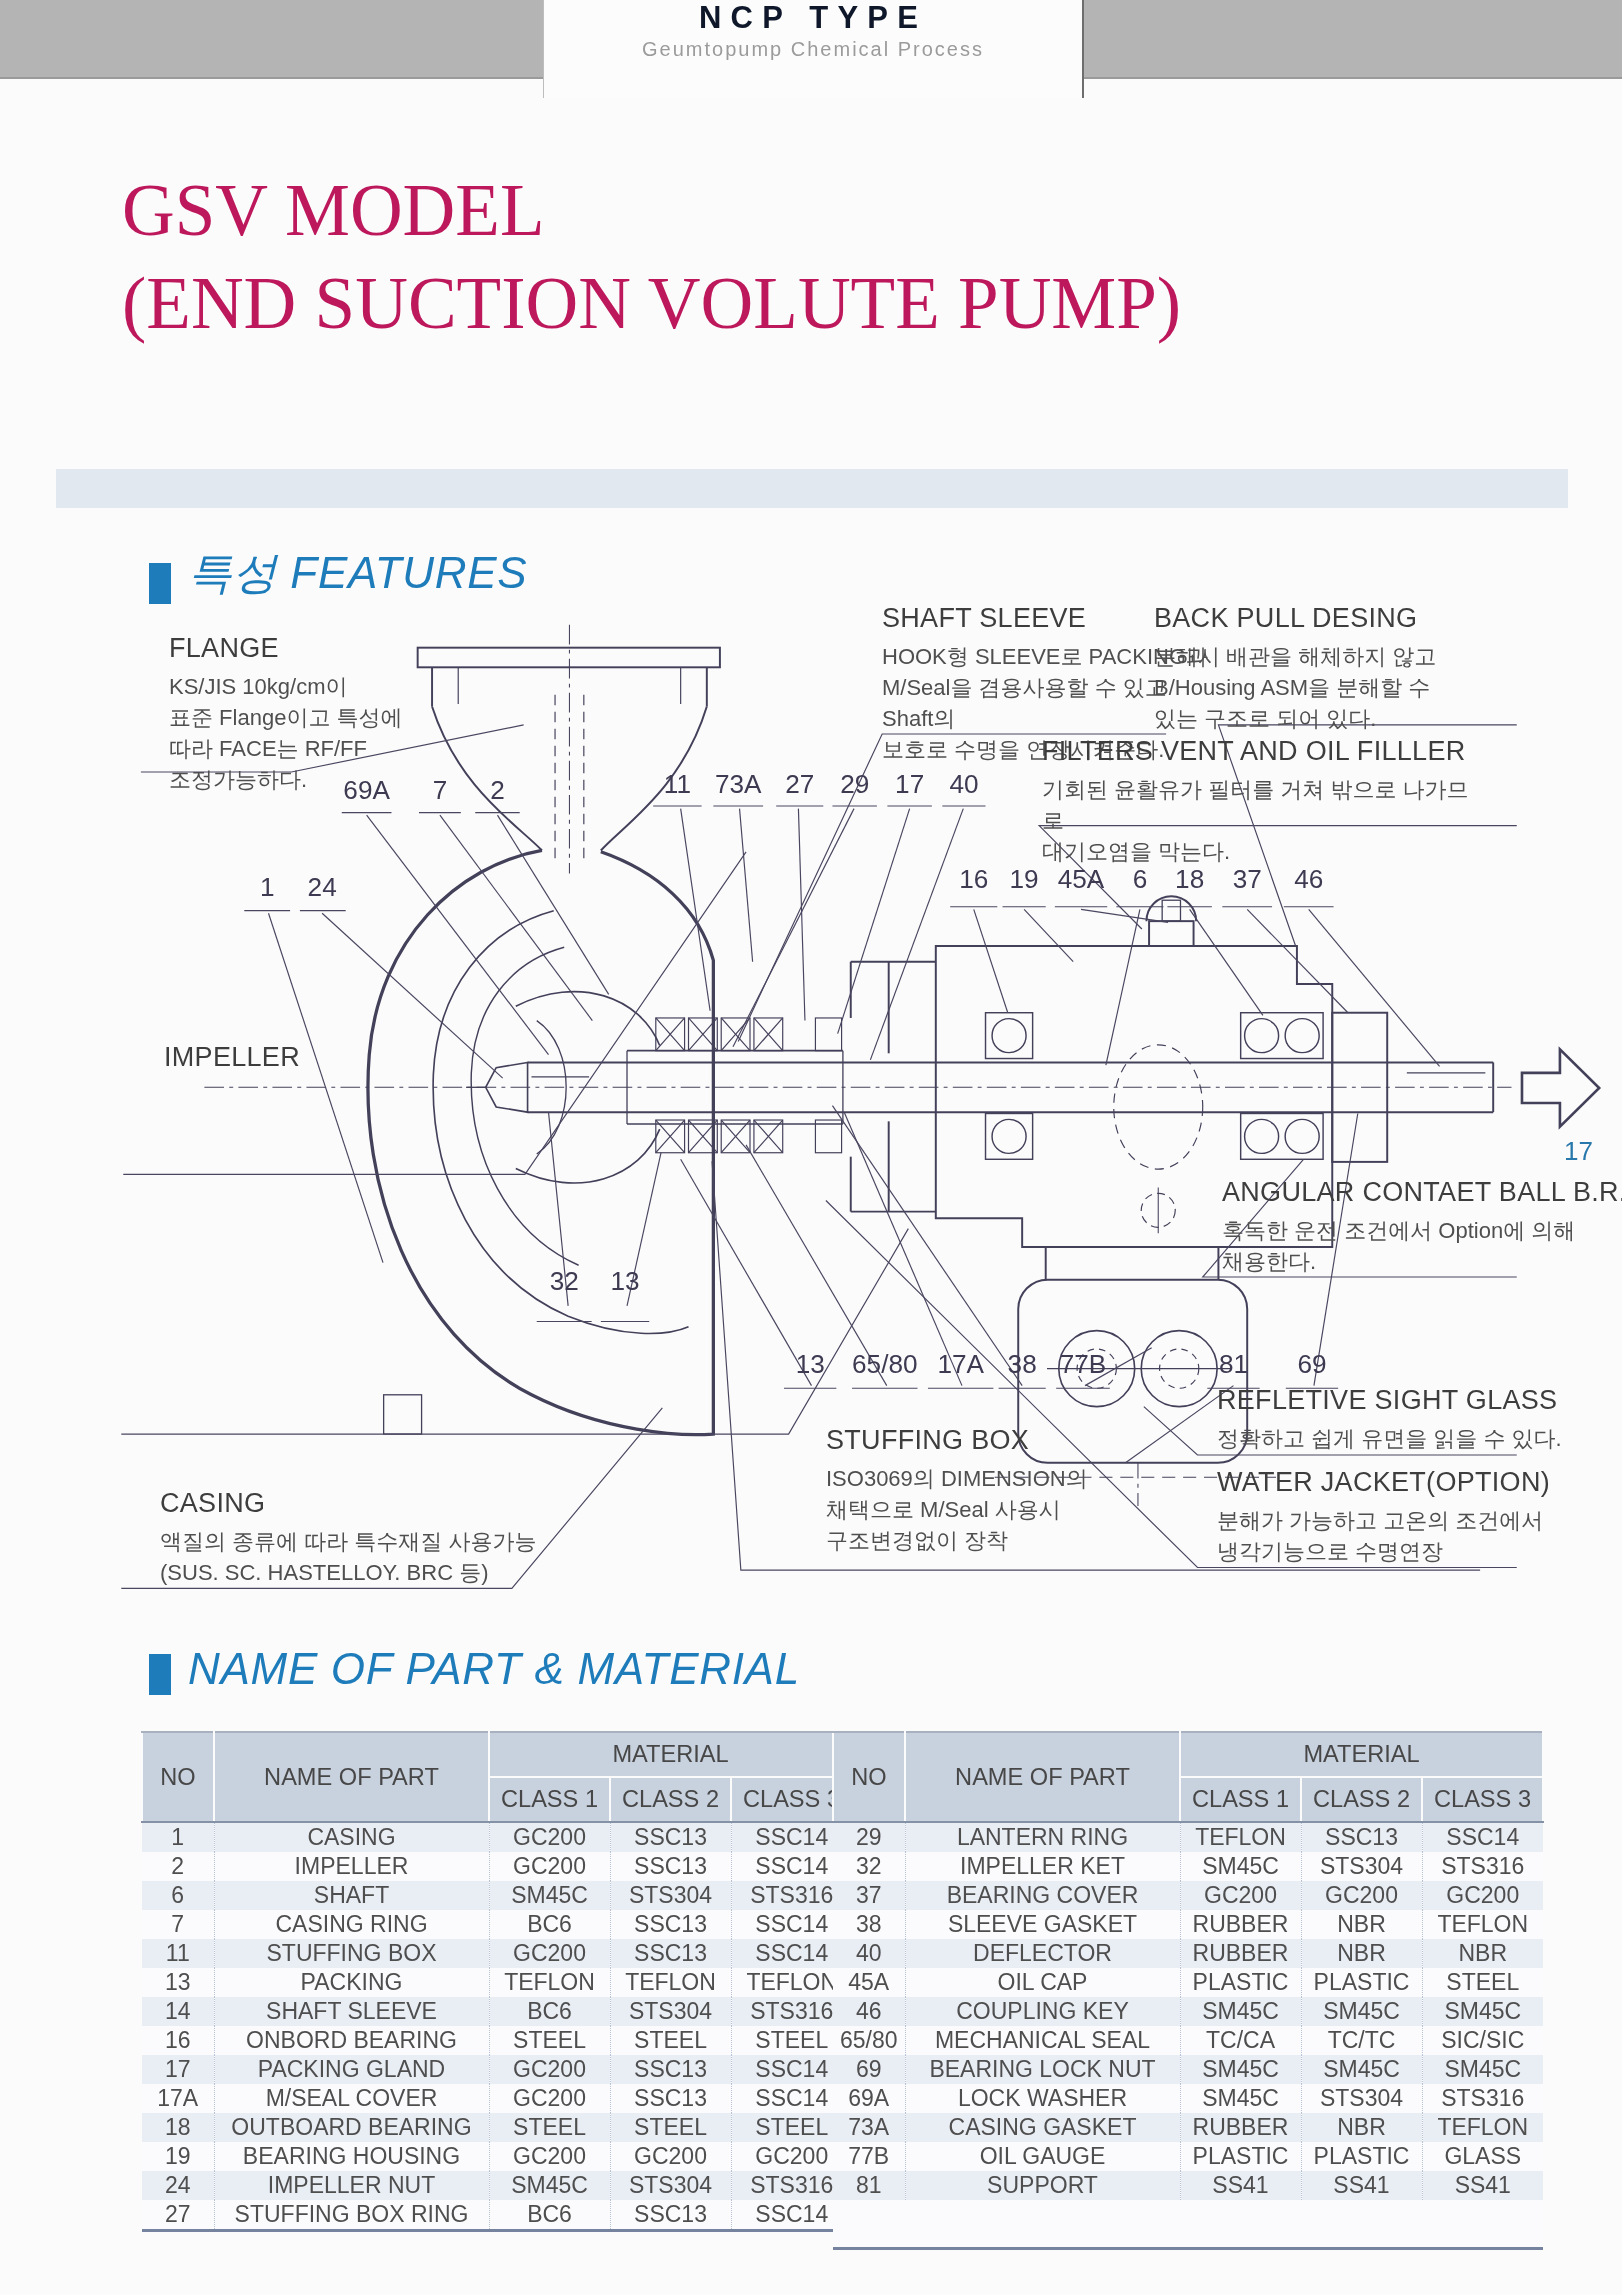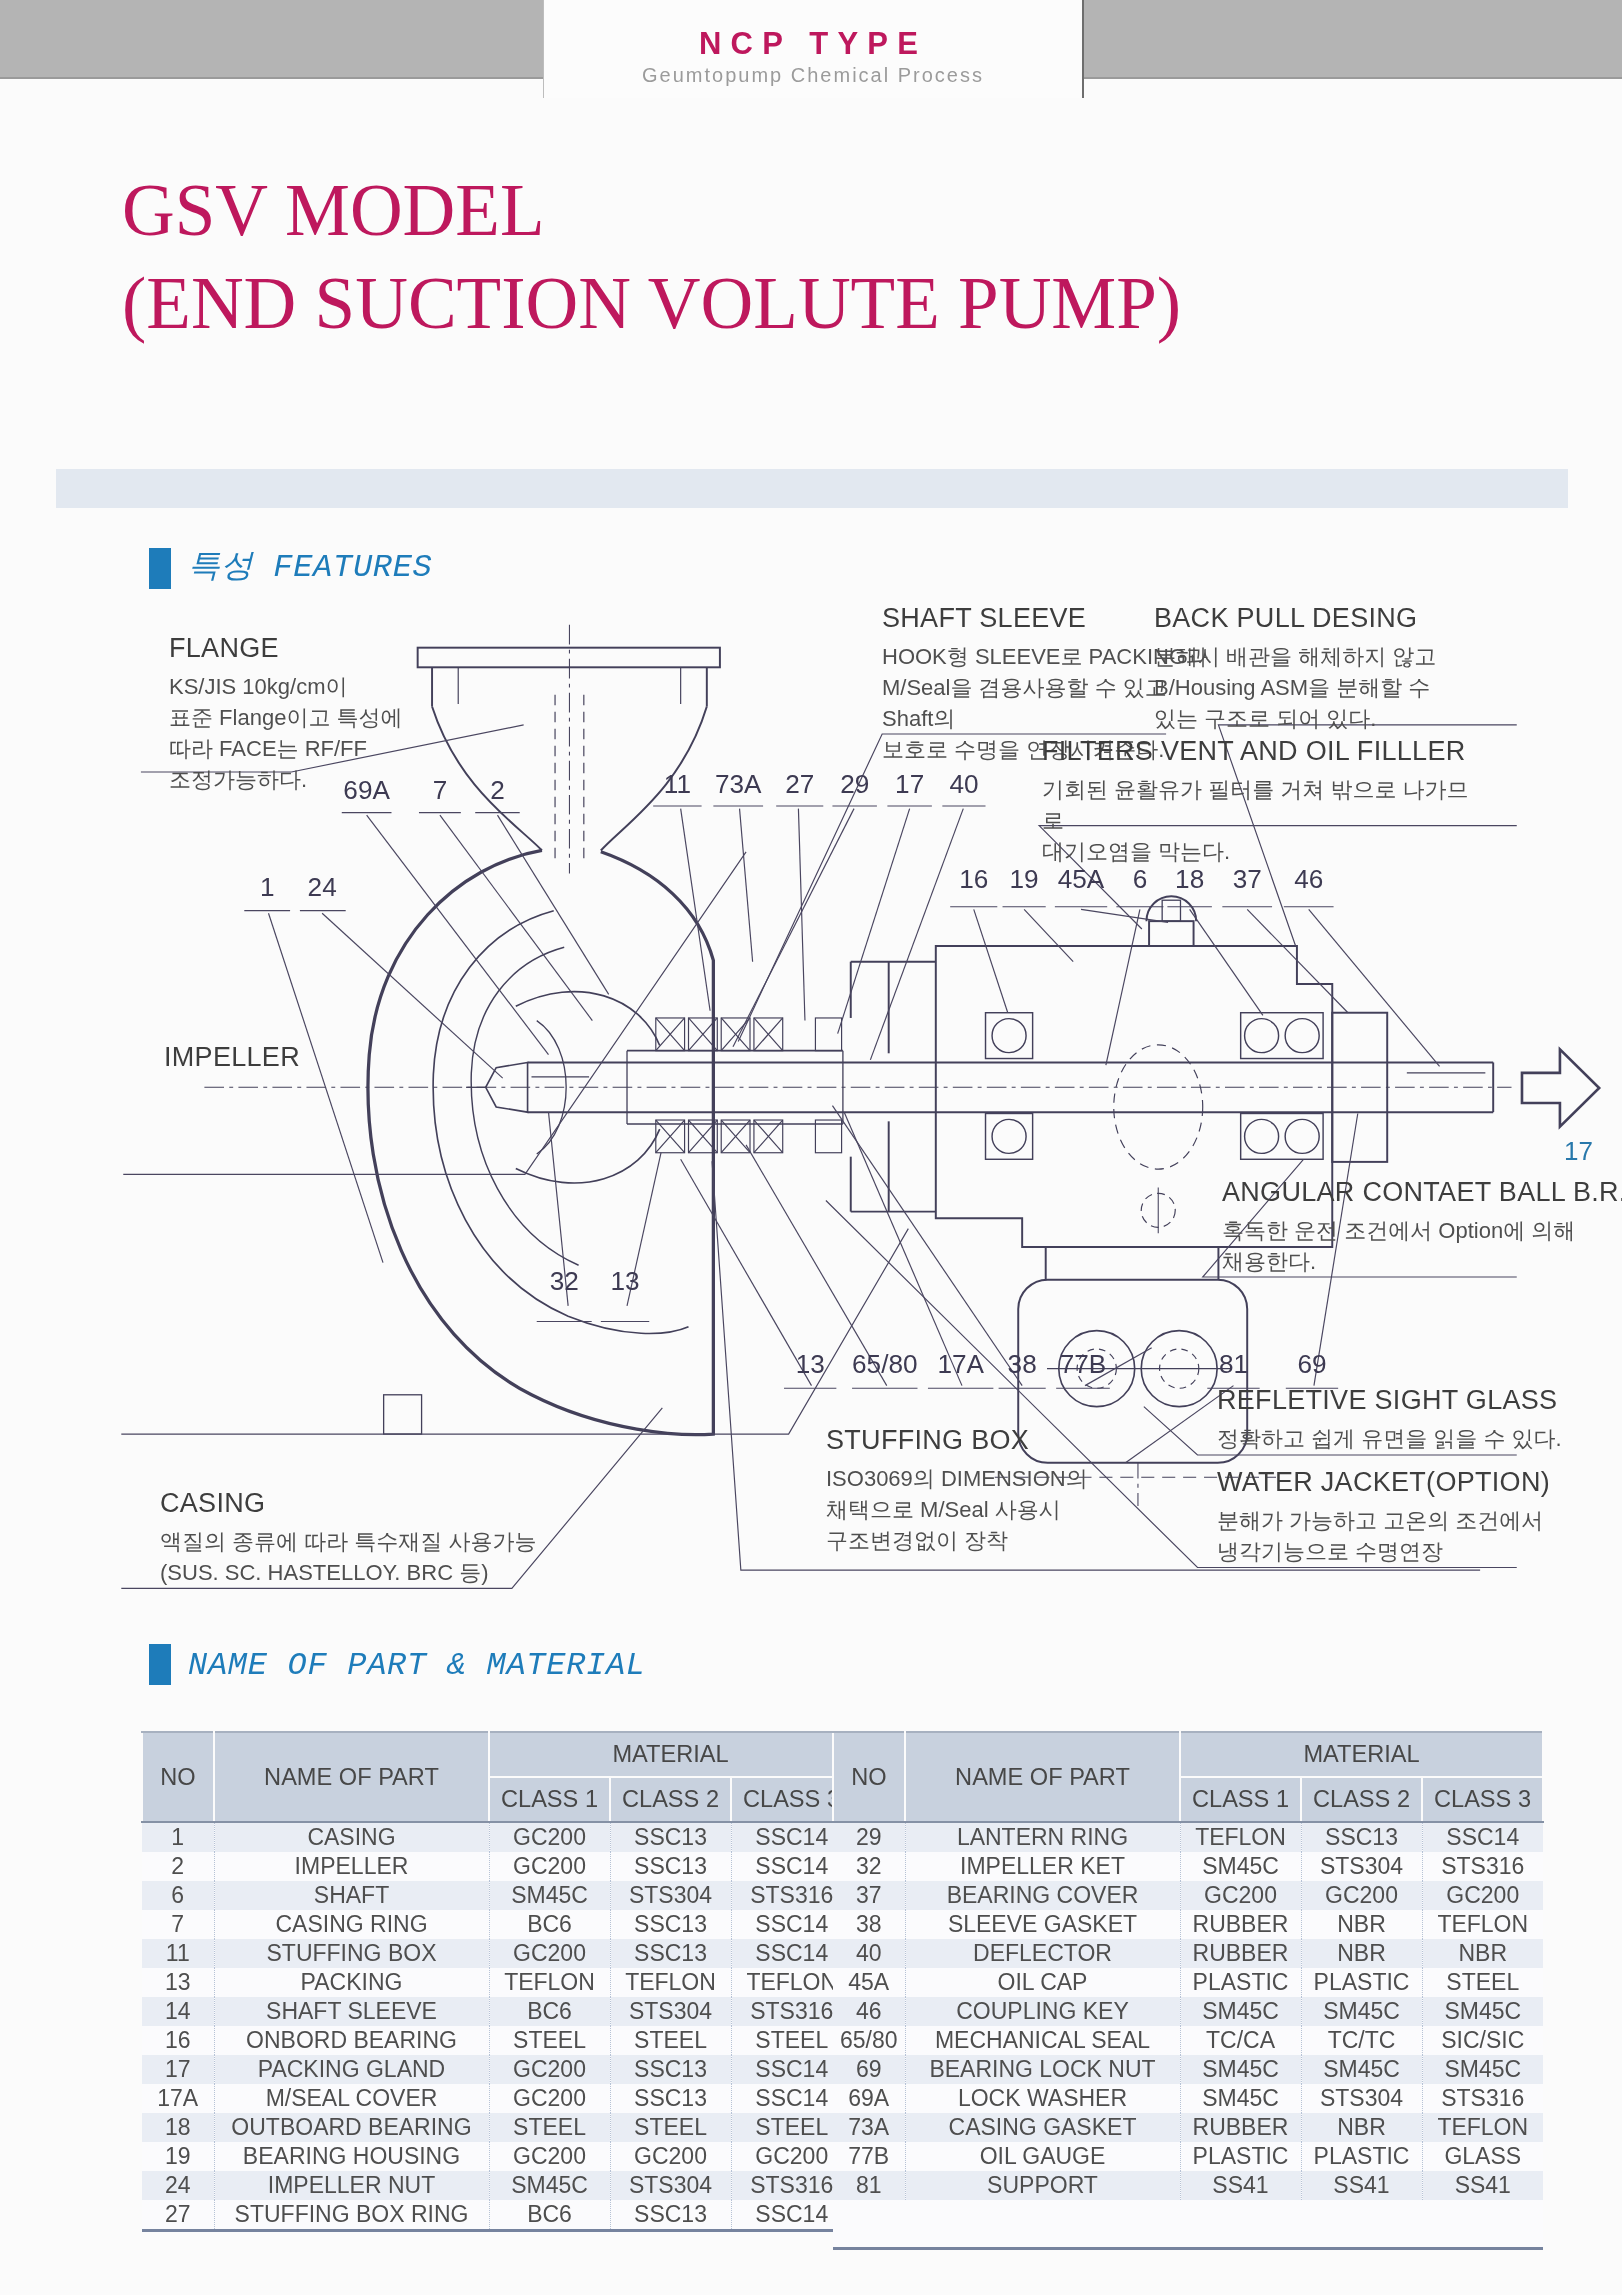--- a/index.html
+++ b/index.html
@@ -3,33 +3,33 @@
 <meta charset="utf-8">
 <style>
   html,body{margin:0;padding:0;background:#ffffff;}
   .page{position:relative;width:1623px;height:2295px;background:#fbfbfb;
         font-family:"Liberation Sans",sans-serif;overflow:hidden;}
 
   
   .top-band{position:absolute;left:0;top:0;width:1623px;height:77px;background:#b4b4b4;border-bottom:2.6px solid #9a9a9a;}
   .brand-box{position:absolute;left:543px;top:0;width:538px;height:98px;background:#fcfcfc;
              border-left:1.3px solid #bdbdbd;border-right:2px solid #6e6e6e;text-align:center;}
-  .brand-title{margin-top:26px;font-size:31px;font-weight:bold;color:#be185d;letter-spacing:9.2px;}
+  .brand-title{font-size:31px;font-weight:bold;color:#0f172a;letter-spacing:9.2px;}
   .brand-sub{margin-top:2px;font-size:20px;color:#9b9b9b;letter-spacing:2px;}
 
   
   .main-title{position:absolute;left:122px;top:164px;color:#be185d;
               font-family:"Liberation Serif",serif;font-size:73px;line-height:93px;}
   .main-title div{white-space:nowrap;}
 
   
   .band{position:absolute;left:56px;top:469px;width:1512px;height:39px;background:#e2e8f0;}
   .sec-head{position:absolute;display:flex;align-items:flex-end;color:#1e7cba;}
   .sec-square{width:22px;height:41px;background:#1e7cba;margin-right:17px;}
-  .sec-text{font-size:32px;font-style:italic;letter-spacing:0.7px;padding-bottom:1.3px;white-space:nowrap;font-family:Liberation Mono, monospace;}
+  .sec-text{font-size:44px;font-style:italic;letter-spacing:0.7px;padding-bottom:1.3px;white-space:nowrap;}
 
   
   .co{position:absolute;color:#4f4f4f;}
   .co .t{font-size:27px;color:#3d3d3d;letter-spacing:0.3px;white-space:nowrap;}
   .co .b{margin-top:6.5px;font-size:22px;line-height:31px;white-space:pre-line;}
 
   .page-num{position:absolute;left:1564px;top:1136px;font-size:26px;color:#2878ab;}
 
   
   .diagram{position:absolute;left:0;top:0;pointer-events:none;}

